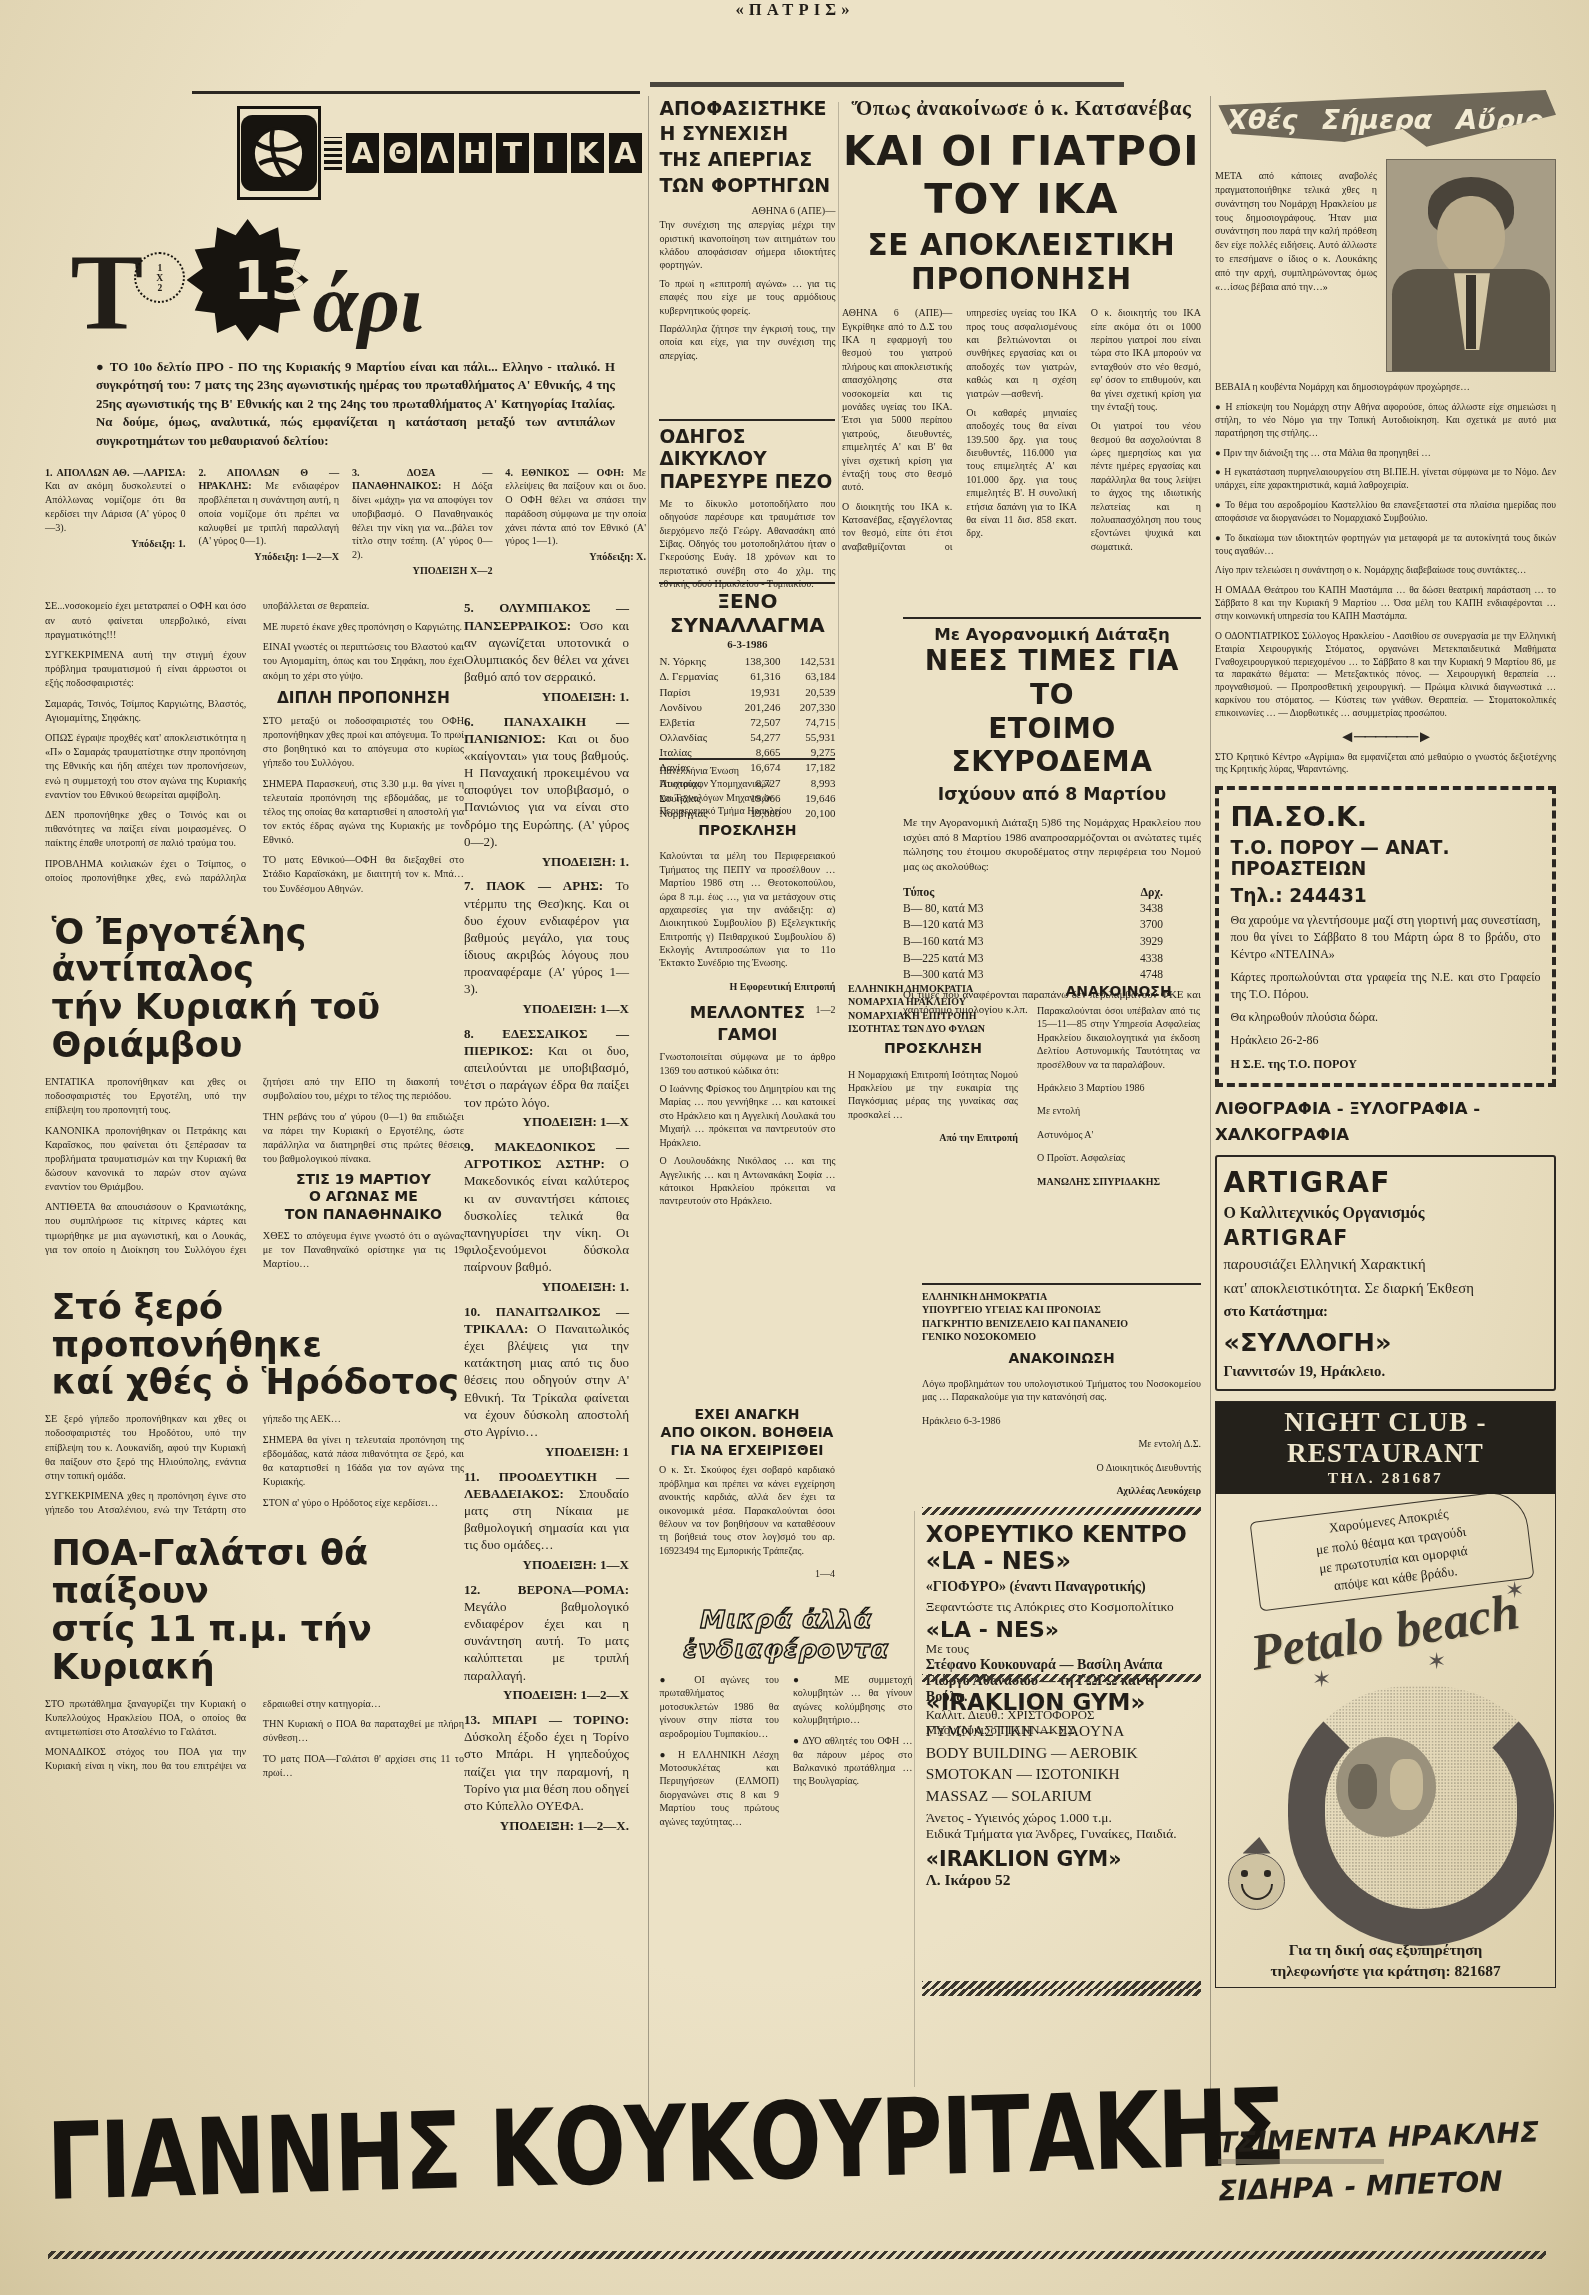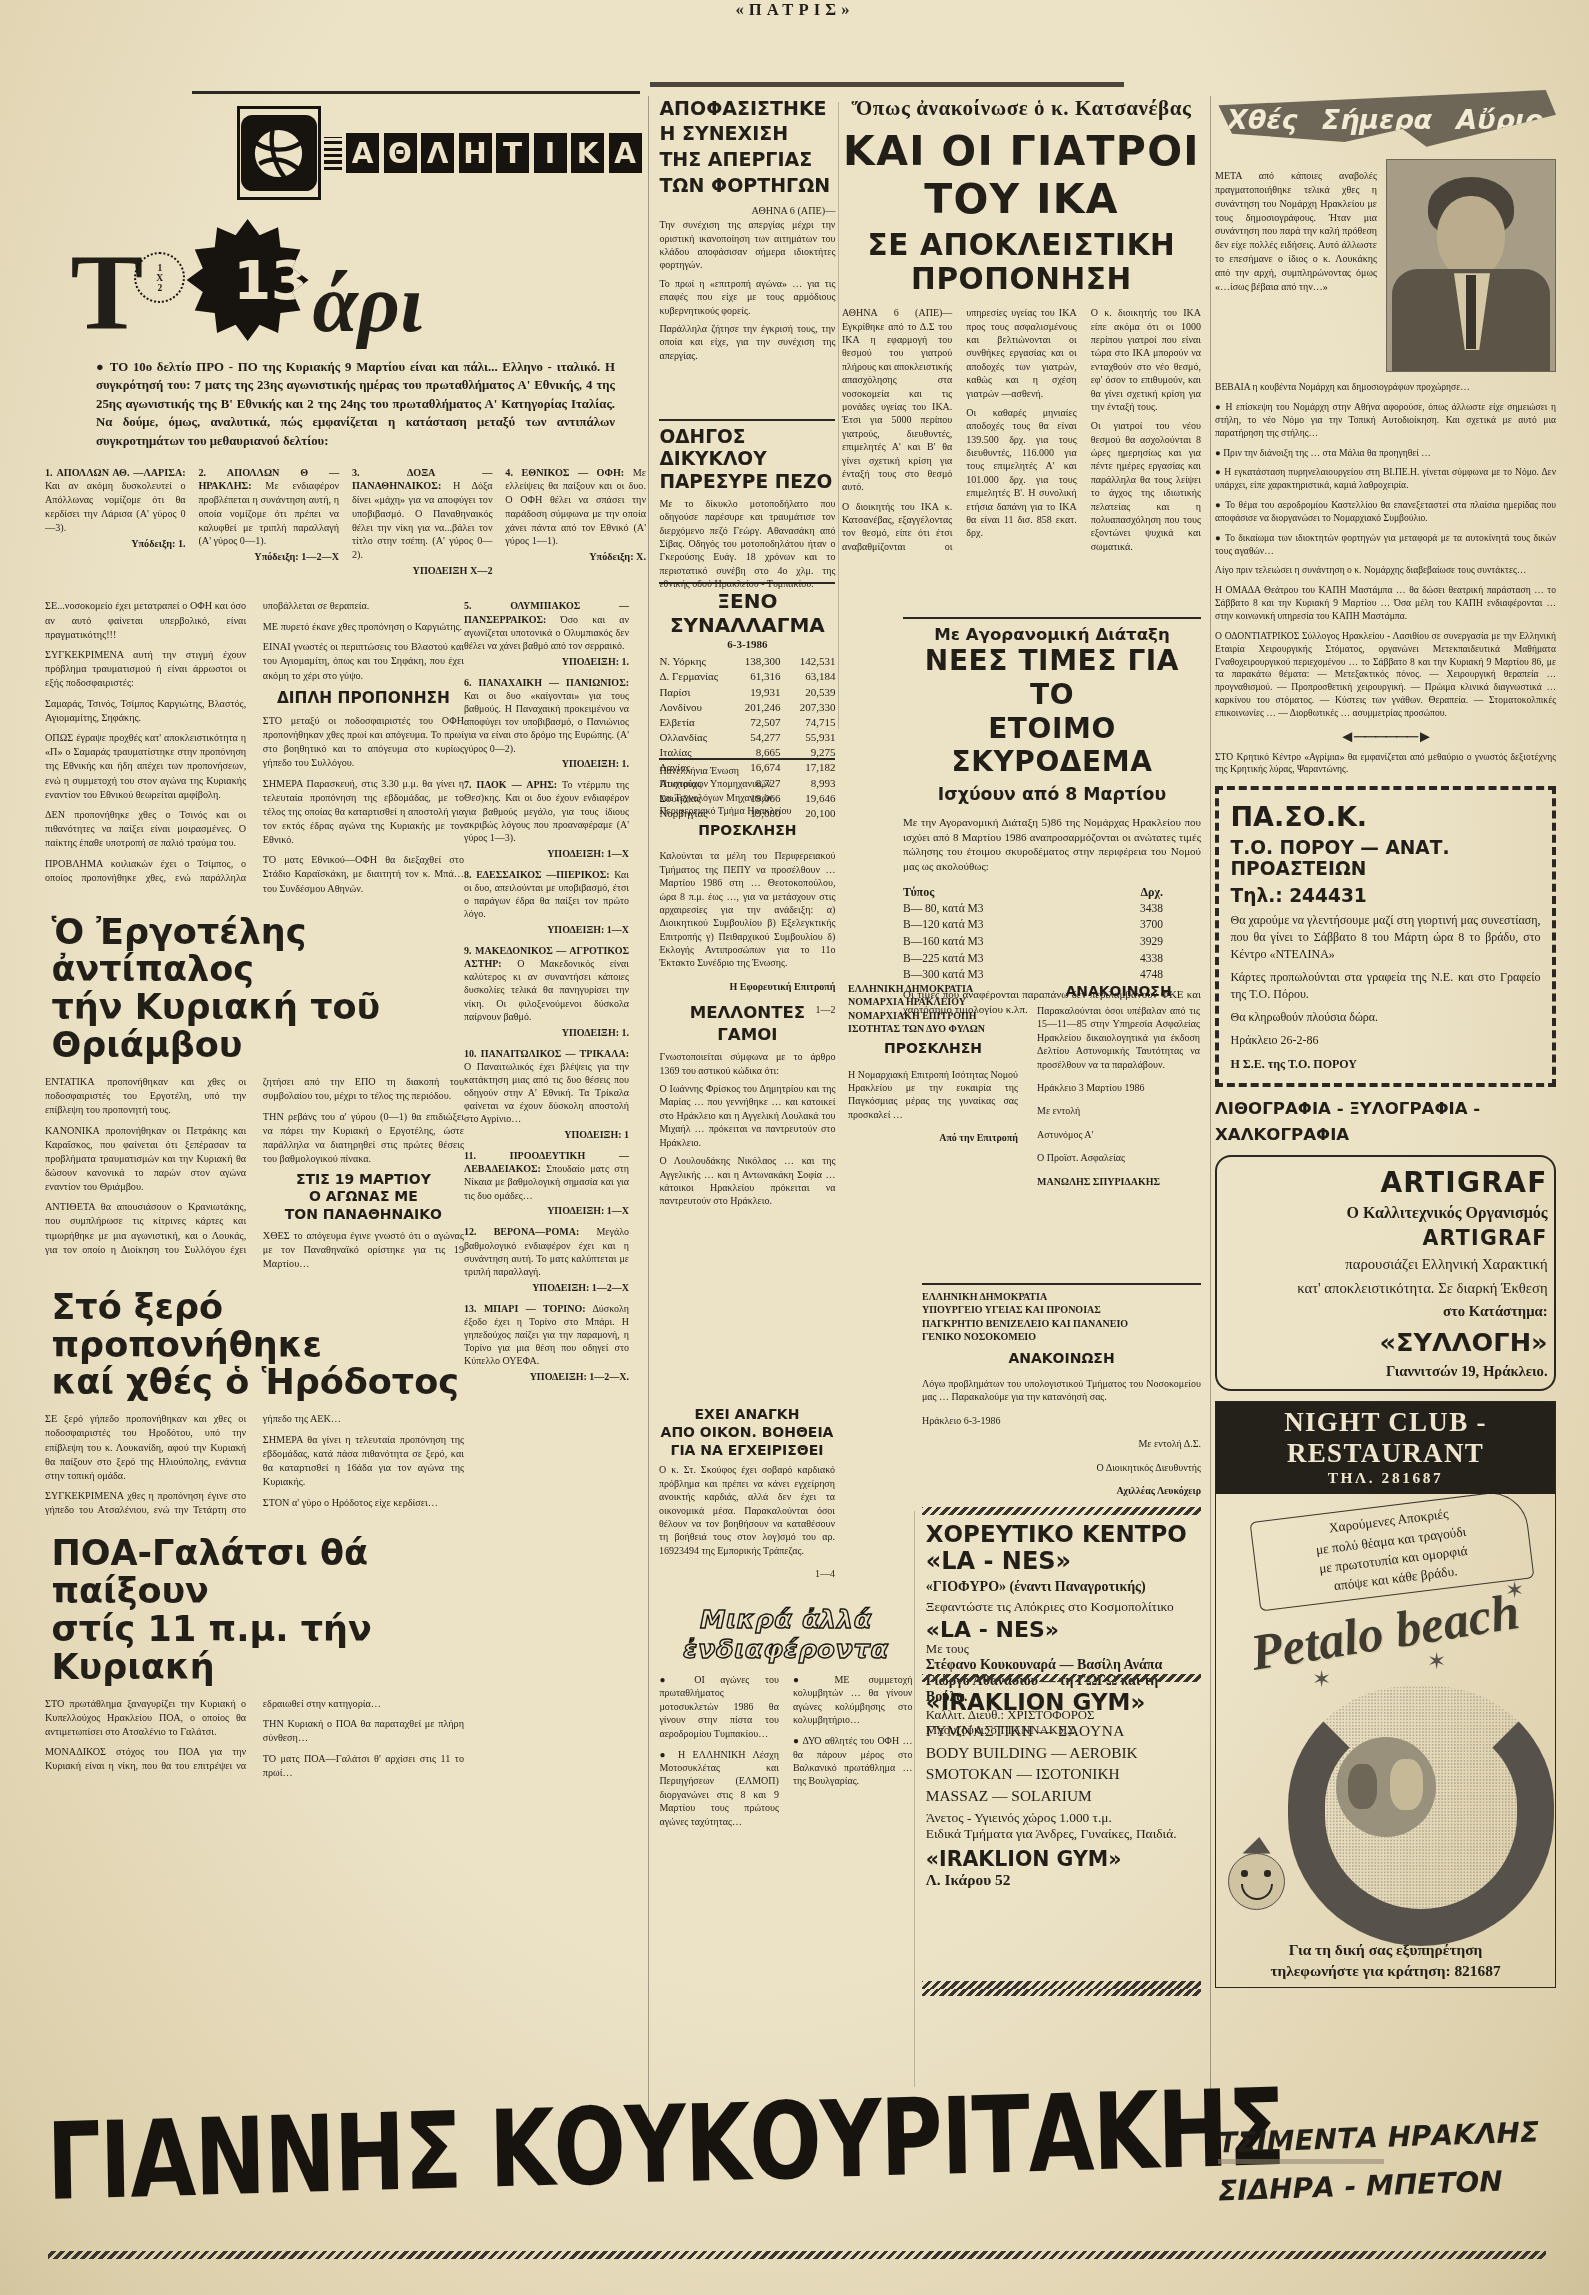--- a/index.html
+++ b/index.html
@@ -43,21 +43,21 @@
   .sp-intro{margin:16.6px 0 0 51px;width:519px;font-size:12.8px;font-weight:bold;line-height:1.45;text-align:justify}
   .preds-top{display:grid;grid-template-columns:repeat(4,1fr);gap:12.8px;margin-top:15.4px;font-size:10.2px;line-height:1.34}
   .pred p{margin:0 0 2.6px 0;text-align:justify}
   .pred .tip{text-align:right;font-weight:bold;margin:1.3px 0 7.7px 0}
   .ofi-h{font-family:"DejaVu Sans",sans-serif;font-weight:bold;font-size:40px;margin:10.2px 0 0 35px;letter-spacing:0.6px}
   .sp-main{display:grid;grid-template-columns:419px 165px;margin-top:14px}
   .twocol{columns:2;column-gap:16.6px;font-size:10.2px;line-height:1.38;text-align:justify}
   .twocol p{margin:0 0 6.4px 0}
   .subhead{font-family:"DejaVu Sans",sans-serif;font-weight:bold;font-size:15.4px;text-align:center;margin:6.4px 0;line-height:1.2;break-inside:avoid}
   .arth{font-family:"DejaVu Sans",sans-serif;font-weight:bold;font-size:35px;line-height:1.08;margin:18px 0 10.2px 6.4px}
-  .predlist{font-size:10px;line-height:1.32}
+  .predlist{font-size:13px;line-height:1.32}
   .stis19{break-inside:avoid;margin:5.1px 0;text-align:center}
   .stis19 .l{font-family:"DejaVu Sans",sans-serif;font-weight:bold;font-size:14px;line-height:1.25}
   .stis19 .bd{text-align:justify;font-size:10.2px;margin-top:5.1px}
 
   
   #middle{position:absolute;left:653px;top:86px;width:554px;height:2043px}
   #middle section{position:absolute}
   .smalltxt{font-size:10px;line-height:1.34;text-align:justify}
   .m-h{font-family:"DejaVu Sans",sans-serif;font-weight:bold}
   .ap-title{font-size:19px;line-height:1.35}
@@ -97,21 +97,21 @@
   .portrait .shirt{position:absolute;left:67px;top:113px;width:36px;height:77px;background:#d4c7a5;clip-path:polygon(0 0,100% 0,70% 100%,30% 100%)}
   .portrait .tie{position:absolute;left:79px;top:115px;width:10.2px;height:74px;background:#3b362d}
   .rp{font-size:9.6px;line-height:1.34;text-align:justify;margin:0 0 7px 0}
   .divider{ text-align:center;font-size:16.6px;letter-spacing:-1.3px;color:#2b2722;margin:3.8px 0}
   .pasok{border:4.5px dashed #2b2722;padding:10.2px 11.5px;margin-top:10.2px}
   .pasok .t{font-family:"DejaVu Sans",sans-serif;font-weight:bold;font-size:27px}
   .pasok .t2{font-family:"DejaVu Sans",sans-serif;font-weight:bold;font-size:18.6px;margin-top:5.1px}
   .pasok .ph{font-family:"DejaVu Sans",sans-serif;font-weight:bold;font-size:18.6px;margin-top:6.4px}
   .pasok p{font-size:12px;line-height:1.4;margin:6.4px 0 0 0;text-align:justify}
   .litho{font-family:"DejaVu Sans",sans-serif;font-weight:bold;font-size:16.6px;line-height:1.6;margin-top:9px}
-  .artigraf{border:2.6px solid #2b2722;border-radius:16px;padding:9px 6.4px;margin-top:6.4px;text-align:right}
+  .artigraf{border:2.6px solid #2b2722;border-radius:3px;padding:9px 6.4px;margin-top:6.4px;text-align:left}
   .artigraf .big{font-family:"DejaVu Sans",sans-serif;font-weight:bold;font-size:28px;letter-spacing:1.3px}
   .artigraf .md{font-size:16px;font-weight:bold;margin-top:5.1px}
   .artigraf .ln{font-size:14.7px;margin-top:6.4px}
   .artigraf .syl{font-family:"DejaVu Sans",sans-serif;font-weight:bold;font-size:25.6px;margin-top:6.4px}
   .nightclub{margin-top:10.2px;border:1.9px solid #2b2722}
   .nc-band{background:#24211b;color:#efe6cd;text-align:center;padding:5.1px 0 6.4px 0}
   .nc-band .l1{font-size:27px;font-weight:bold;letter-spacing:1.3px}
   .nc-band .l2{font-size:15.4px;font-weight:bold;letter-spacing:2.6px}
   .petalo{position:relative;height:493px;overflow:hidden}
   .slogans{position:absolute;left:38px;top:11.5px;width:269px;transform:rotate(-7deg);

